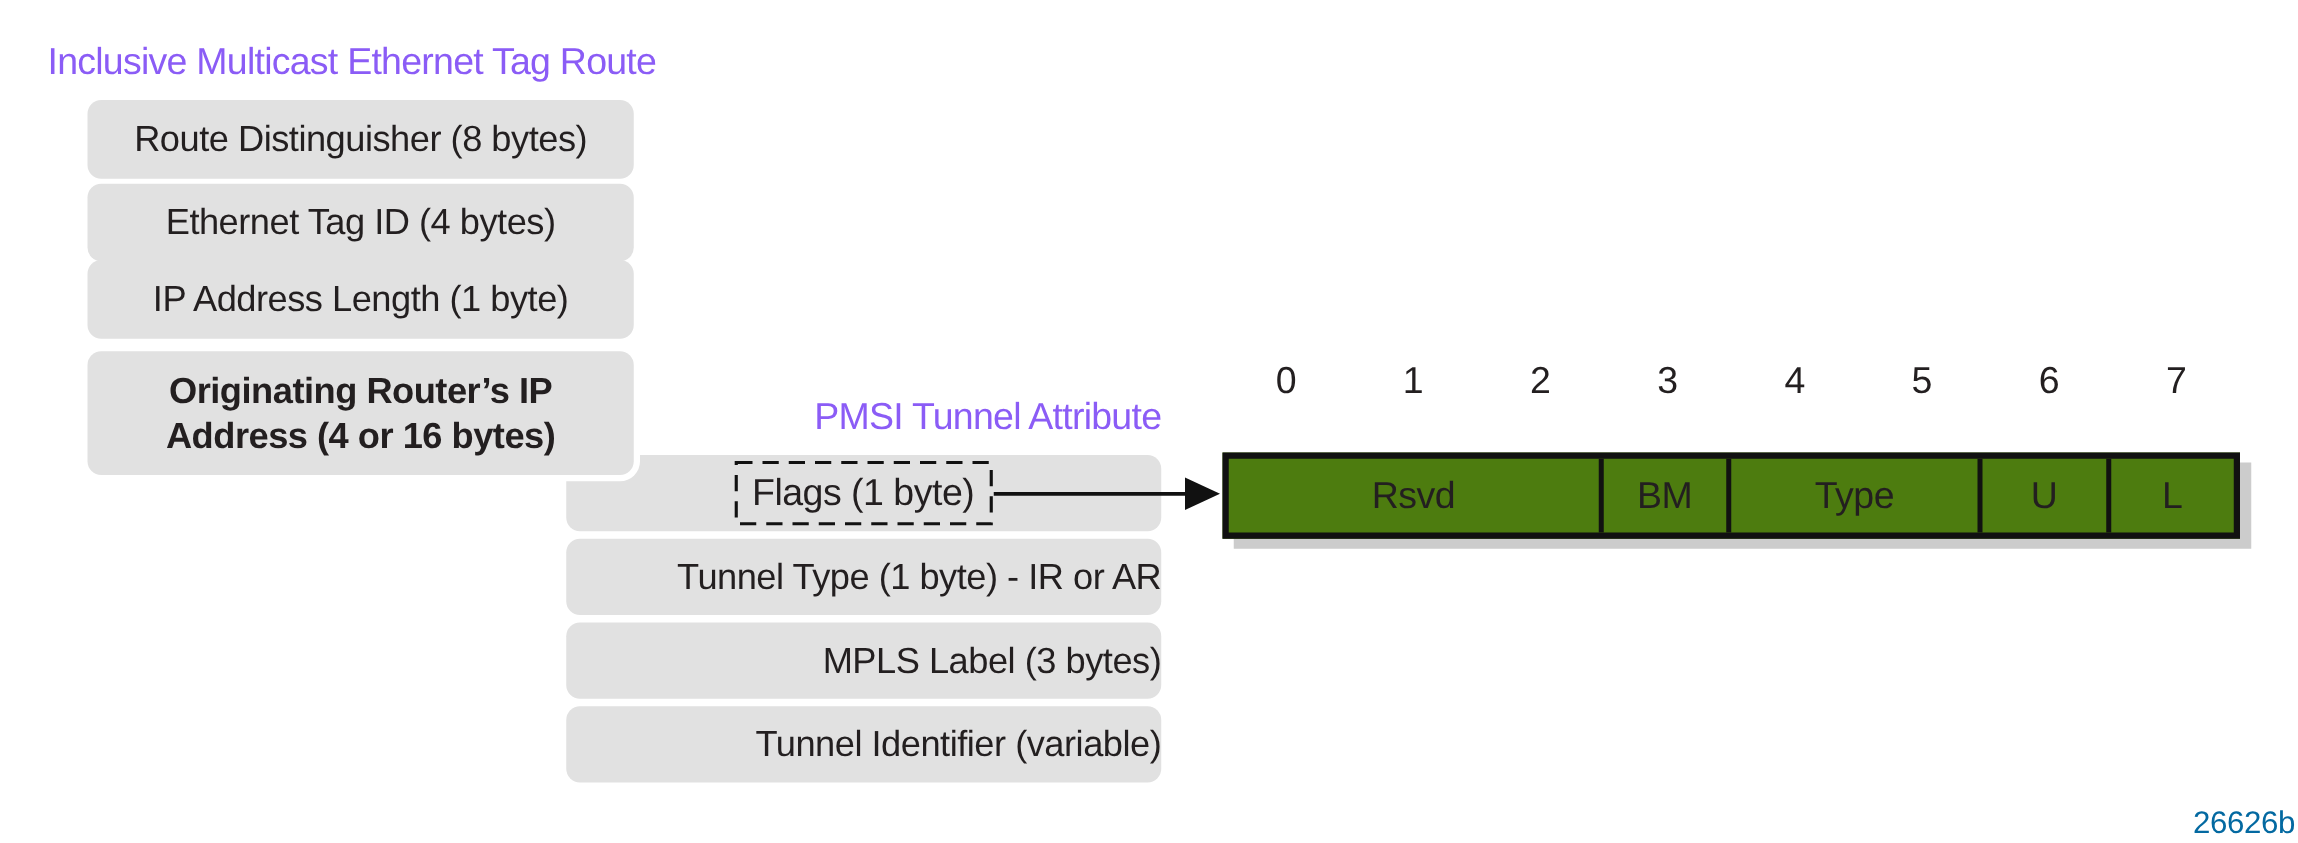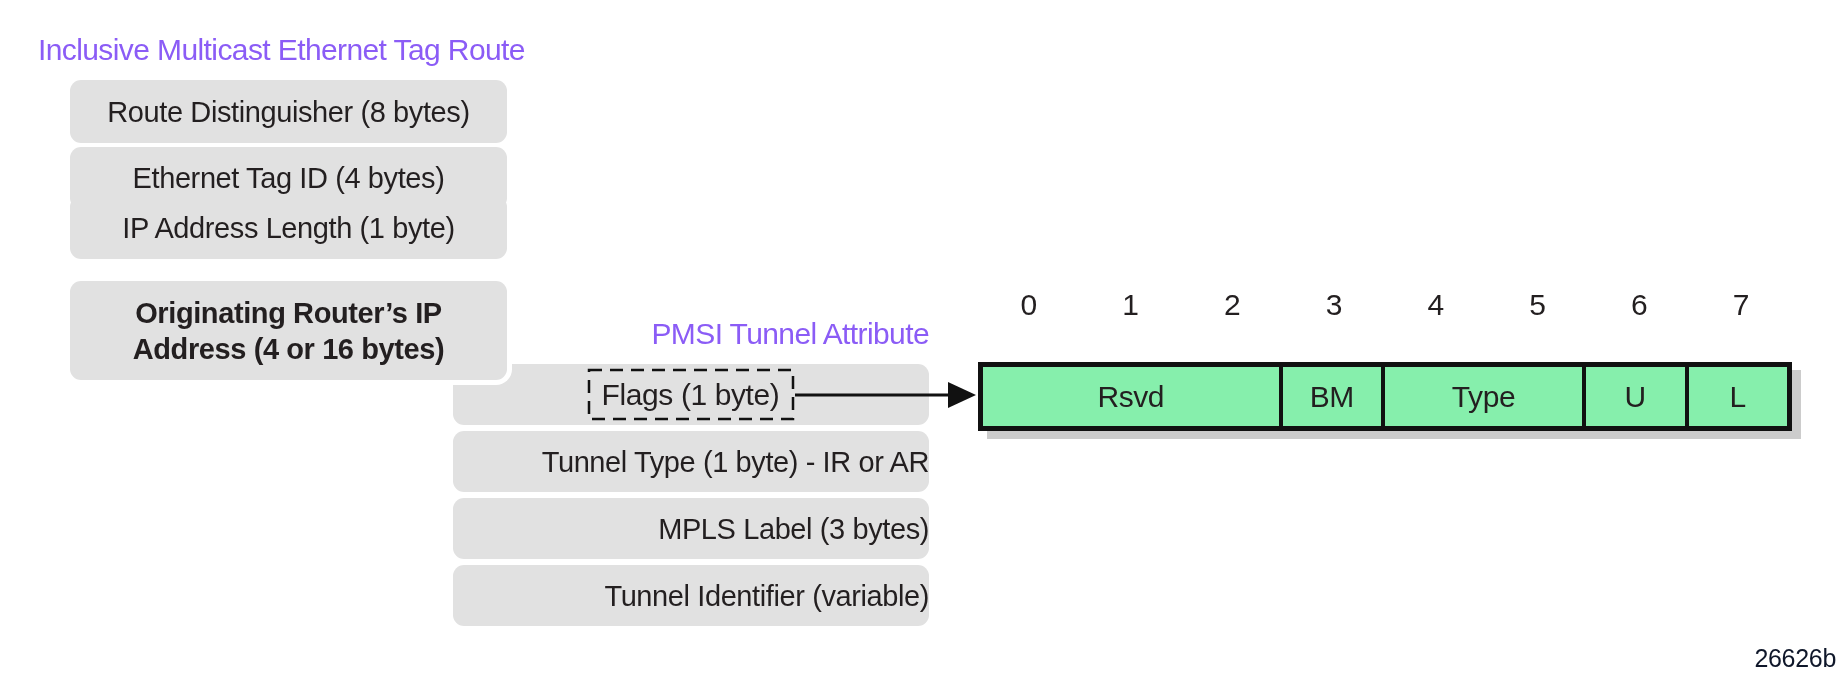--- a/index.html
+++ b/index.html
@@ -34,50 +34,50 @@
   .arrow-svg { position:absolute; z-index:3; pointer-events:none; }
 
   .bit-numbers {
     position:absolute; display:flex; z-index:1;
   }
   .bit-numbers span {
     flex:1; text-align:center; font-size:30px; color:#231f20;
   }
 
   .bitfield {
-    position:absolute; background:#86efac;
+    position:absolute; background:#4d7c0f;
     border:5px solid #111111; box-shadow:9px 8px 0 0 #cccccc;
     display:flex; z-index:2;
   }
   .bf-cell {
     display:flex; align-items:center; justify-content:center;
     font-size:30px; letter-spacing:-0.4px; color:#231f20;
   }
   .bf-cell + .bf-cell { border-left:4px solid #111111; }
 
   .fig-code {
-    position:absolute; font-size:25px; letter-spacing:-0.3px; color:#0f172a;
+    position:absolute; font-size:25px; letter-spacing:-0.3px; color:#0369a1;
   }
 </style>
 </head>
 <body>
 
 <div class="canvas">
 
   <div class="fig-title" style="left:38px; top:33px;">Inclusive Multicast Ethernet Tag Route</div>
 
   <div class="gbox" style="left:70px; top:80px; width:437px; height:63px;">
     <span>Route Distinguisher (8 bytes)</span>
   </div>
 
   <div class="gbox" style="left:70px; top:147px; width:437px; height:62px;">
     <span>Ethernet Tag ID (4 bytes)</span>
   </div>
 
-  <div class="gbox" style="left:70px; top:196px; width:437px; height:63px;">
+  <div class="gbox" style="left:70px; top:208px; width:437px; height:63px;">
     <span>IP Address Length (1 byte)</span>
   </div>
 
   <div class="gbox outlined" style="left:70px; top:281px; width:437px; height:99px;">
     <div>Originating Router’s IP</div>
     <div>Address (4 or 16 bytes)</div>
   </div>
 
   <div class="fig-title" style="left:453px; top:317px; width:476px; text-align:right;">PMSI Tunnel Attribute</div>
 

